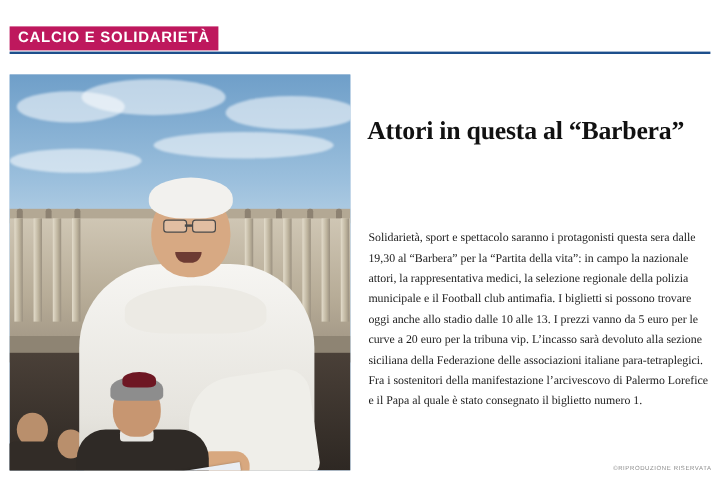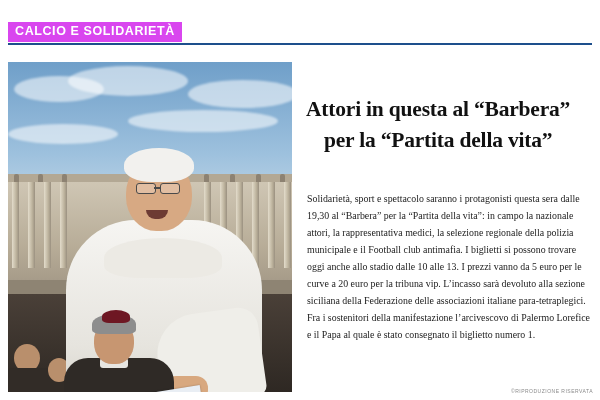--- a/index.html
+++ b/index.html
@@ -21,21 +21,21 @@
     left: 0;
     top: 0;
     width: 600px;
     height: 46px;
     background: #ffffff;
   }
   #kicker-tag {
     position: absolute;
     left: 8px;
     top: 22px;
-    background: #d946ef;
+    background: #be185d;
     color: #ffffff;
     font-family: "Liberation Sans", sans-serif;
     font-weight: bold;
     font-size: 12.5px;
     letter-spacing: 0.6px;
     padding: 3px 7px 4px 7px;
     line-height: 1;
     white-space: nowrap;
   }
   #kicker-rule {
@@ -381,20 +381,19 @@
     <div id="bishop-collar"></div>
     <div id="bishop-head"></div>
     <div id="bishop-hair"></div>
     <div id="bishop-zucchetto"></div>
 
     <div id="paper-sheet"></div>
   </div>
 
   <h1 id="headline">
     <span class="ln ln1">Attori in questa al “Barbera”</span>
-    <span class="ln ln2">per la “Partita della vita”</span>
   </h1>
 
   <div id="body-copy">Solidarietà, sport e spettacolo saranno i protagonisti questa sera dalle 19,30 al “Barbera” per la “Partita della vita”: in campo la nazionale attori, la rappresentativa medici, la selezione regionale della polizia municipale e il Football club antimafia. I biglietti si possono trovare oggi anche allo stadio dalle 10 alle 13. I prezzi vanno da 5 euro per le curve a 20 euro per la tribuna vip. L’incasso sarà devoluto alla sezione siciliana della Federazione delle associazioni italiane para-tetraplegici. Fra i sostenitori della manifestazione l’arcivescovo di Palermo Lorefice e il Papa al quale è stato consegnato il biglietto numero 1.</div>
 
   <div id="byline">©RIPRODUZIONE RISERVATA</div>
 
 </div>
 
 </body></html>

